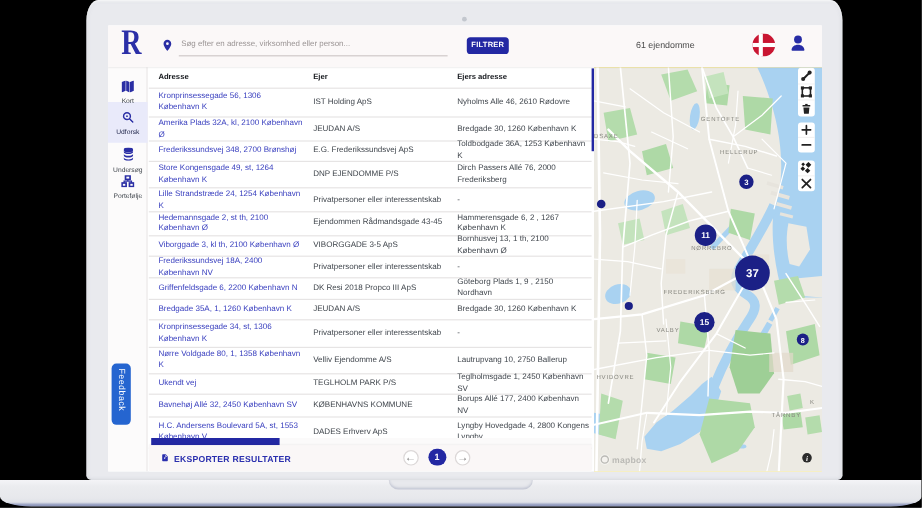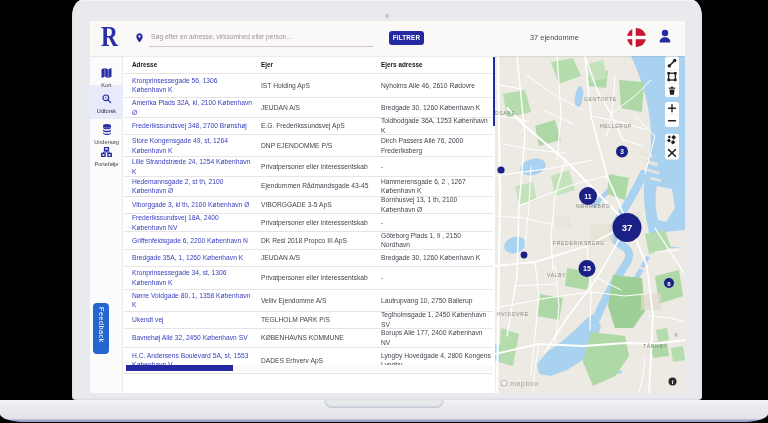--- a/index.html
+++ b/index.html
@@ -264,20 +264,29 @@
             <div class="c3">
               <span>Lyngby Hovedgade 4, 2800 Kongens<br>Lyngby</span>
             </div>
           </div>
 </div>
       <div id="hstrack"></div>
       <div id="hscroll"></div>
     </div>
     <div id="vscroll"></div>
 
+    <div id="footer">
+      <svg style="position:absolute;left:10px;top:5.8px;" width="7" height="9" viewBox="0 0 24 24" fill="#2a2fae">
+          <path d="M14 2H6a2 2 0 0 0-2 2v16a2 2 0 0 0 2 2h12a2 2 0 0 0 2-2V8zm-1 10l-.01 1.49L11 15.5l-2-2.01L9.01 12H11v-2h2v2zM13 9V3.5L18.5 9z"></path>
+        </svg>
+      <div id="exptext">EKSPORTER RESULTATER</div>
+      <div class="pagecirc" style="left:211.5px;">←</div>
+      <div id="page1" style="left:233px;">1</div>
+      <div class="pagecirc" style="left:255px;">→</div>
+    </div>
 
     <div id="maparea">
     <svg width="190" height="337" viewBox="0 0 190 337">
       <rect x="0" y="0" width="190" height="337" fill="#eceae3"></rect>
 
       <path d="M136,0 L190,0 L190,192 L158,192 C150,165 147,138 150,118 C158,100 162,55 136,0 Z" fill="#a9d2f1"></path>
 
       <path d="M162,130 L177,133 L180,152 L171,166 L163,164 C160,152 160,140 162,130 Z" fill="#eceae3"></path>
       <path d="M168,176 L190,174 L190,192 L166,190 Z" fill="#eceae3"></path>
 
@@ -448,21 +457,21 @@
     </div>
 
     <div id="topbar">
       <div id="rlogo">R</div>
       <svg style="position:absolute;left:43.5px;top:10px;" width="11" height="13.5" viewBox="0 0 24 24" fill="#2a2ea4">
           <path d="M12 2C8.13 2 5 5.13 5 9c0 5.25 7 13 7 13s7-7.75 7-13c0-3.87-3.13-7-7-7zm0 9.5a2.5 2.5 0 1 1 0-5 2.5 2.5 0 0 1 0 5z"></path>
         </svg>
       <div id="placeholder">Søg efter en adresse, virksomhed eller person...</div>
       <div id="searchline"></div>
       <div id="filtrer">FILTRER</div>
-      <div id="count">37 ejendomme</div>
+      <div id="count">61 ejendomme</div>
       <svg style="position:absolute;left:537px;top:7px;" width="19" height="19" viewBox="0 0 19 19">
           <circle cx="9.5" cy="9.5" r="9.5" fill="#c91632"></circle>
           <rect x="5.3" y="0" width="3.4" height="19" fill="#fff"></rect>
           <rect x="0" y="7.9" width="19" height="3.4" fill="#c91632" opacity="0"></rect>
           <rect x="0" y="7.8" width="19" height="3.4" fill="#fff"></rect>
           <rect x="0" y="0" width="0" height="0" fill="#fff"></rect>
         </svg>
       <svg style="position:absolute;left:568px;top:8px;" width="14" height="15" viewBox="0 0 24 25" fill="#272ca5">
           <circle cx="12" cy="6.4" r="5.6"></circle>
           <path d="M2.8 21.5c0-4.4 4.1-7.6 9.2-7.6s9.2 3.2 9.2 7.6c0 .6-.5 1.1-1.1 1.1H3.9c-.6 0-1.1-.5-1.1-1.1z"></path>

